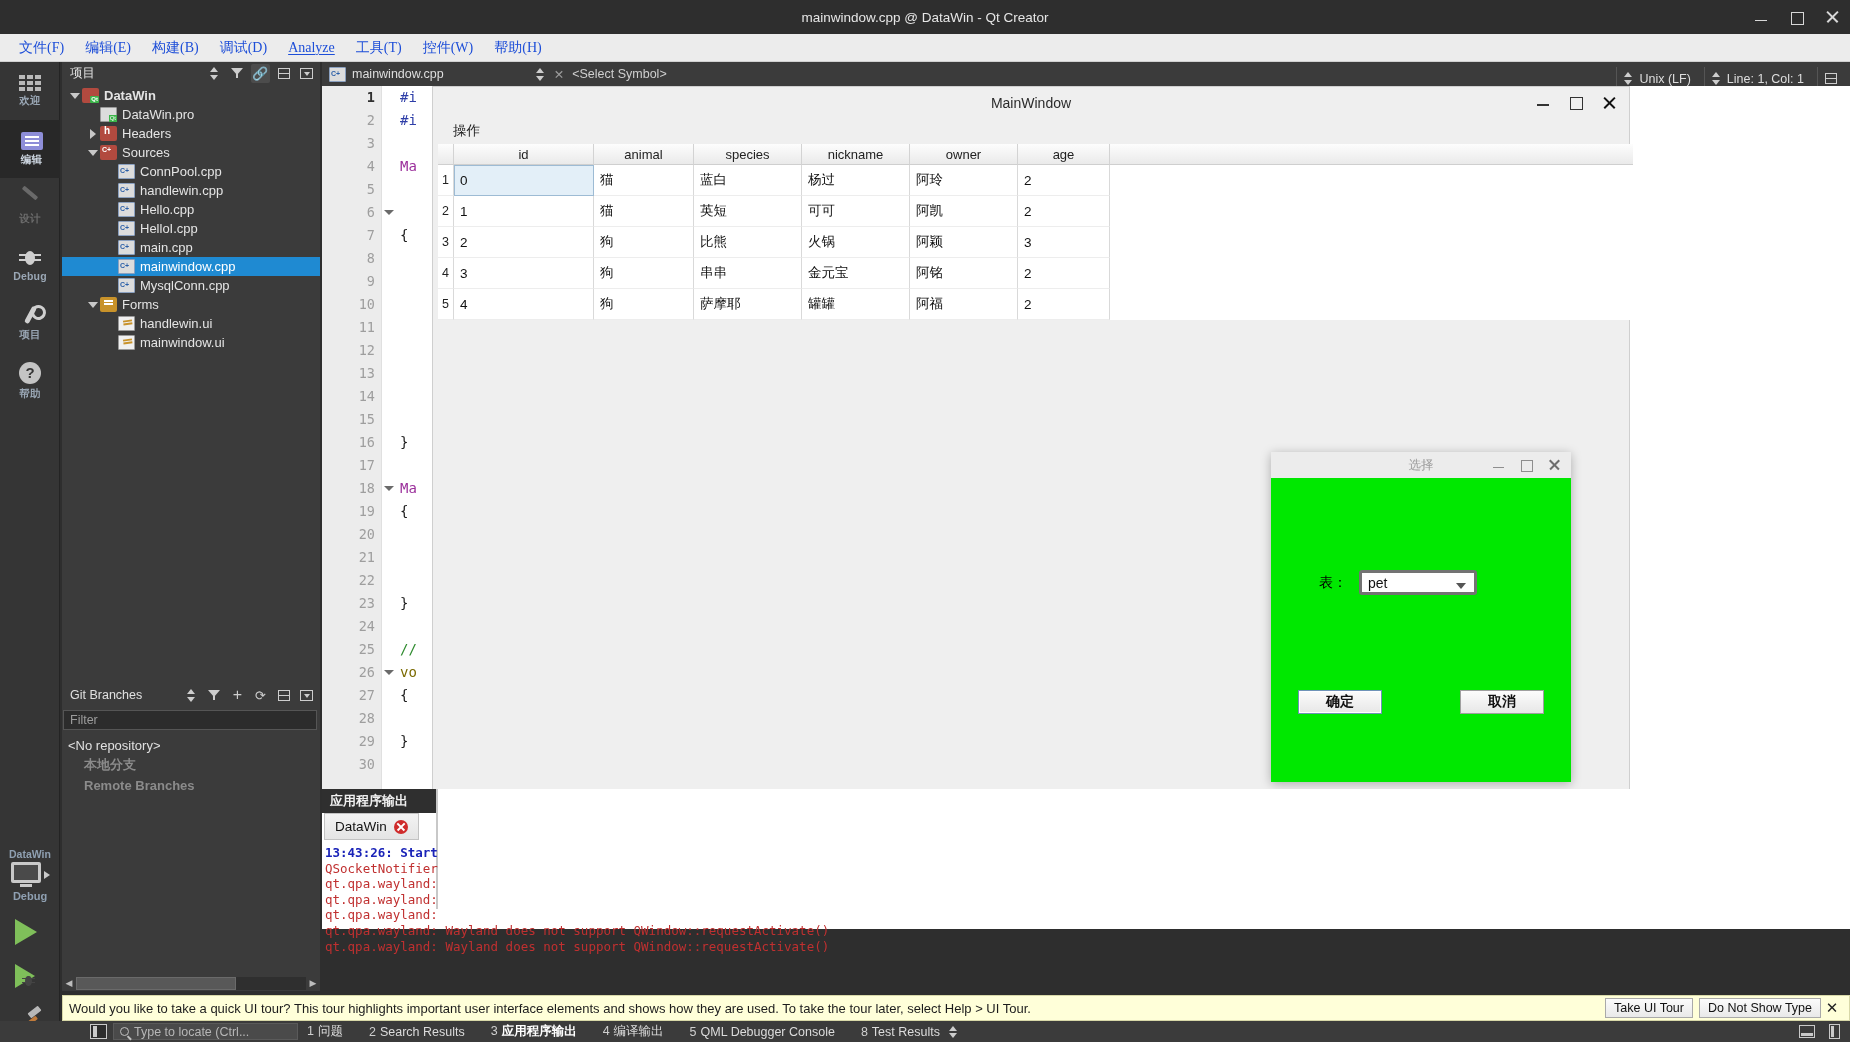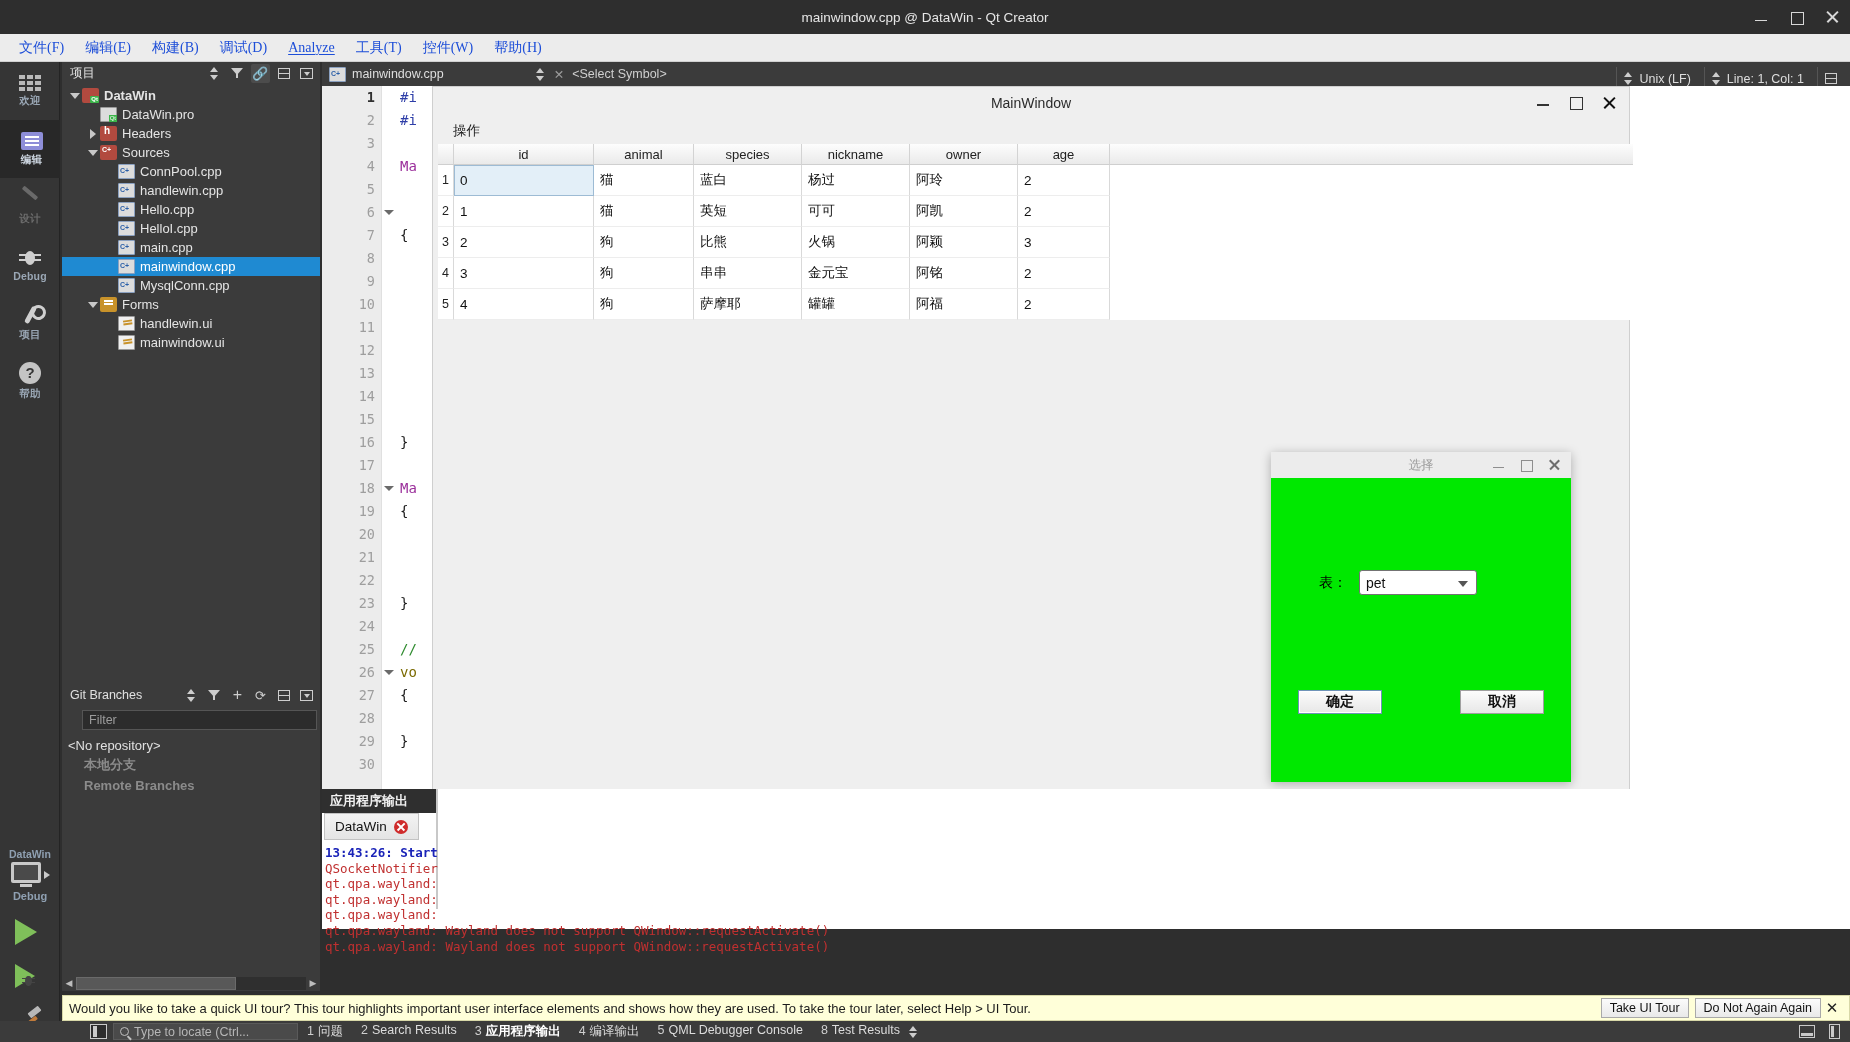--- a/index.html
+++ b/index.html
@@ -119,21 +119,21 @@
   .fic-cpp-folder::after{content:"C+"; position:absolute; left:2px; top:1px; font-size:7px; color:#fff; font-weight:bold;}
   .fic-cpp{ background:#dcdcdc; border:1px solid #8aa0c0; border-radius:1px;}
   .fic-cpp::after{content:"C+"; position:absolute; left:1px; top:2px; font-size:7px; color:#2b5fa8; font-weight:bold;}
   .fic-forms{ background:#c8922a; border-radius:2px;}
   .fic-forms::after{content:""; position:absolute; left:4px; top:3px; width:9px; height:2px; background:#fff; box-shadow:0 3px 0 #fff;}
   .fic-ui{ background:#f0f0f0; border:1px solid #9a9a9a; border-radius:1px;}
   .fic-ui::after{content:""; position:absolute; left:4px; top:3px; width:9px; height:2px; background:#c8922a; box-shadow:0 3px 0 #c8922a; transform:rotate(-8deg);}
 
   
   .git-filter{
-    margin:4px 3px 0 20px; height:20px; background:#2c2c2c; border:1px solid #555;
+    margin:4px 3px 0 1px; height:20px; background:#2c2c2c; border:1px solid #555;
     color:#9c9c9c; font-size:12.5px; display:flex; align-items:center; padding-left:6px;
   }
   .git-row{ height:20px; font-size:13px; display:flex; align-items:center; padding-left:6px; color:#e0e0e0;}
   .git-row.dim{ color:#8b8b8b; padding-left:22px; font-weight:bold;}
 
   
   .editor-tabbar{
     position:absolute; left:322px; top:62px; width:1528px; height:24px;
     background:#3b3b3b; display:flex; align-items:center; font-size:12.5px; color:#dedede;
   }
@@ -206,21 +206,21 @@
   .dlg-ctrls{ position:absolute; right:10px; top:0; height:26px; display:flex; align-items:center; gap:16px;}
   .dc{ width:12px;height:12px;position:relative;}
   .dc-min::after{content:""; position:absolute; left:0; bottom:3px; width:11px;height:1.4px;background:#8e8e8e;}
   .dc-max::after{content:""; position:absolute; left:0; top:1px; width:10px;height:10px;border:1.4px solid #8e8e8e;}
   .dc-cl::before,.dc-cl::after{content:""; position:absolute; left:-1px; top:5px; width:13px;height:1.5px;background:#6e6e6e;}
   .dc-cl::before{transform:rotate(45deg);} .dc-cl::after{transform:rotate(-45deg);}
   .dlg-body{ position:absolute; left:0; top:26px; width:300px; height:304px; background:#00e800;}
   .dlg-field{ position:absolute; left:48px; top:92px; display:flex; align-items:center; gap:12px;}
   .dlg-label{ font-size:14px; color:#000;}
   .combo{
-    width:118px; height:25px; background:#fff; border:1px solid #737373; border-radius:3px;
+    width:118px; height:25px; background:#fff; border:3px solid #737373; border-radius:3px;
     display:flex; align-items:center; padding:0 6px; font-size:14px; color:#111; position:relative;
   }
   .combo .arr{ position:absolute; right:8px; top:10px; width:0;height:0;
     border-left:5px solid transparent;border-right:5px solid transparent;border-top:6px solid #555;}
   .dlg-btns{ position:absolute; left:0; top:212px; width:300px; display:flex; justify-content:center; gap:78px;}
   .btn{
     width:84px; height:24px; background:linear-gradient(#fcfcfc,#e7e7e7);
     border:1px solid #9f9f9f; display:flex; align-items:center; justify-content:center;
     font-size:14px; color:#111;font-weight:bold;
   }
@@ -736,31 +736,31 @@
         <div class="oline red">qt.qpa.wayland:</div>
         <div class="oline red">qt.qpa.wayland:</div>
         <div class="oline red">qt.qpa.wayland: Wayland does not support QWindow::requestActivate()</div>
         <div class="oline red">qt.qpa.wayland: Wayland does not support QWindow::requestActivate()</div>
       </div>
   </div>
 
   <div class="banner">
     <div class="msg">Would you like to take a quick UI tour? This tour highlights important user interface elements and shows how they are used. To take the tour later, select Help &gt; UI Tour.</div>
     <div class="banner-btn">Take UI Tour</div>
-    <div class="banner-btn">Do Not Again Again</div>
+    <div class="banner-btn">Do Not Show Type</div>
     <div class="banner-x">✕</div>
   </div>
 
   <div class="statusbar">
     <div class="sb-toggle"></div>
     <div class="locator">
       <span class="mag"></span>
       <span>Type to locate (Ctrl...</span>
     </div>
-    <div id="sb-items" style="display:flex;align-items:flex-start;">
+    <div id="sb-items" style="display:flex;align-items:center;gap:8px;">
         <div class="sb-item"><span class="sb-num">1</span><span>问题</span></div>
         <div class="sb-item"><span class="sb-num">2</span><span>Search Results</span></div>
         <div class="sb-item"><span class="sb-num">3</span><b>应用程序输出</b></div>
         <div class="sb-item"><span class="sb-num">4</span><span>编译输出</span></div>
         <div class="sb-item"><span class="sb-num">5</span><span>QML Debugger Console</span></div>
         <div class="sb-item"><span class="sb-num">8</span><span>Test Results</span></div>
       </div>
     <div class="sb-updown"></div>
     <div class="sb-right">
       <div class="sb-box"></div>

